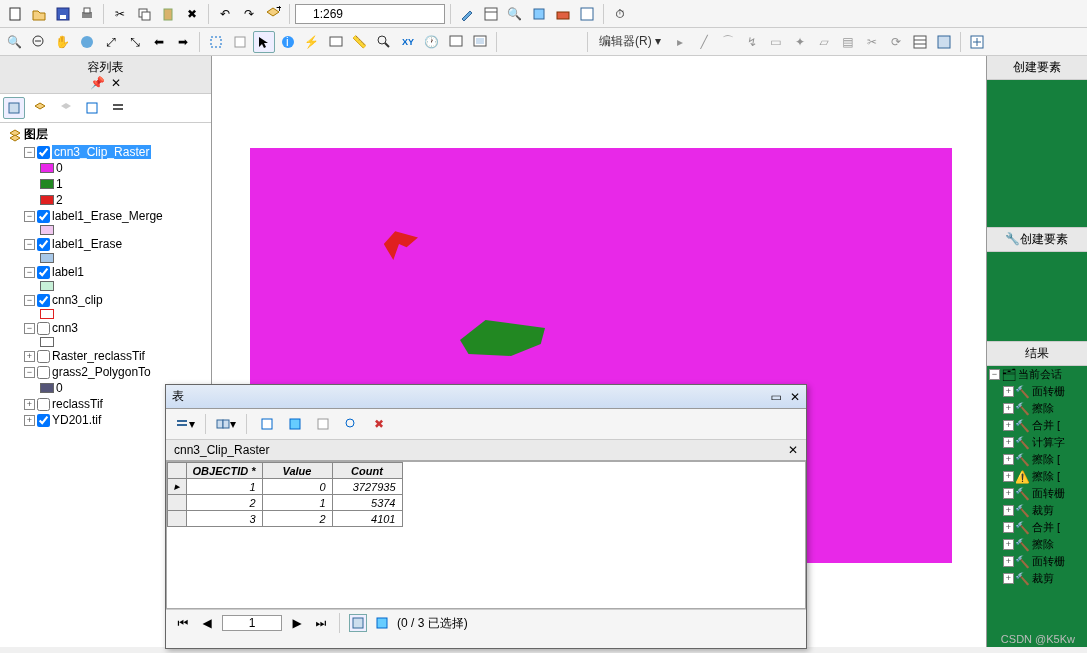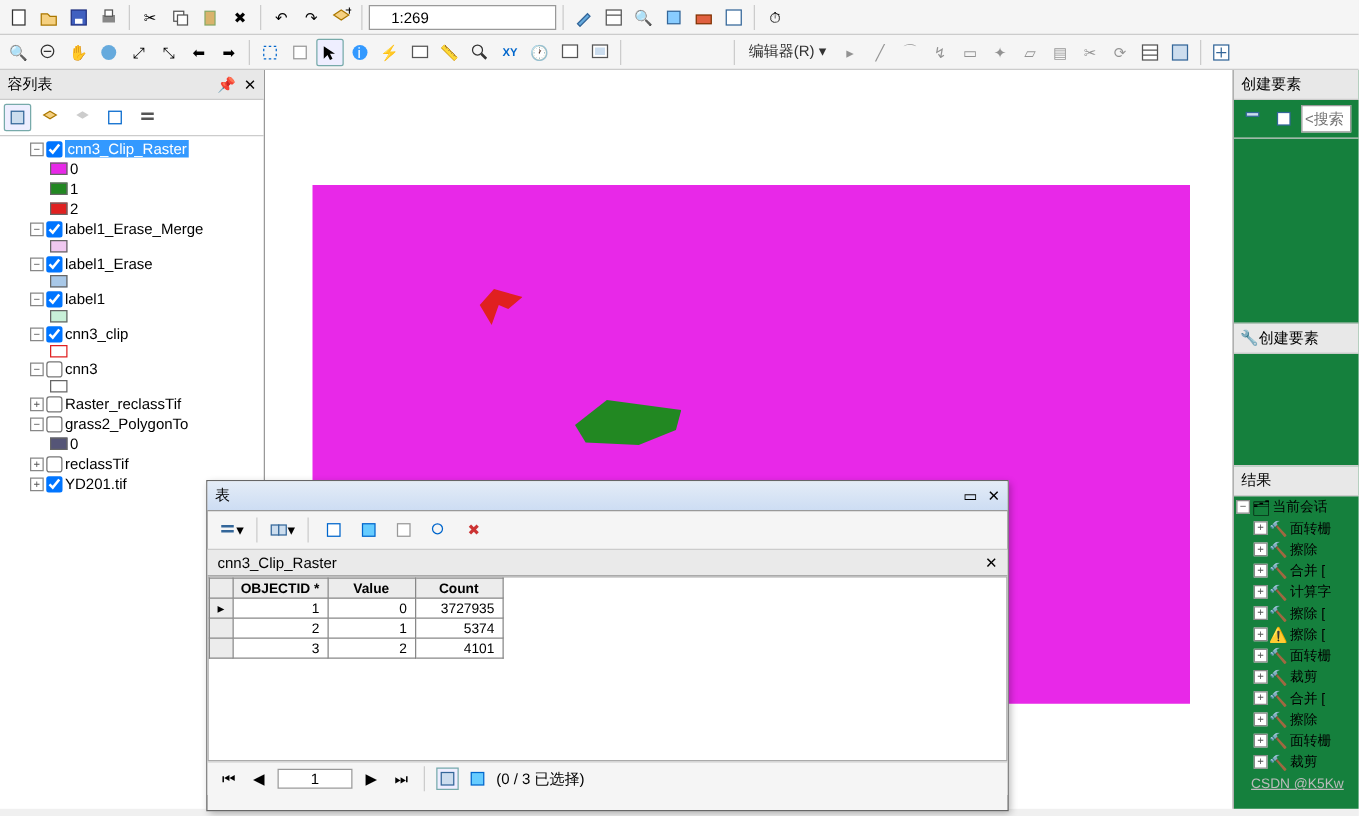--- a/index.html
+++ b/index.html
@@ -4,59 +4,59 @@
 <style>
 * { margin:0; padding:0; box-sizing:border-box; font-family:"Microsoft YaHei",Tahoma,sans-serif; font-size:12px; }
 body { background:#f0f0f0; width:1087px; height:653px; overflow:hidden; position:relative; }
 .toolbar { background:#f5f5f5; border-bottom:1px solid #ccc; display:flex; align-items:center; gap:2px; padding:2px 4px; height:28px; }
 .tb-btn { width:22px; height:22px; display:flex; align-items:center; justify-content:center; cursor:pointer; border:1px solid transparent; border-radius:2px; }
 .tb-sep { width:1px; height:20px; background:#ccc; margin:0 3px; }
 .scale-box { width:150px; height:20px; border:1px solid #999; background:#fff; padding:0 17px; }
 .main { display:flex; height:591px; position:relative; }
 
 .toc { width:212px; border-right:1px solid #999; background:#fff; display:flex; flex-direction:column; }
-.panel-title { background:#e8e8e8; border-bottom:1px solid #ccc; padding:3px 6px; display:flex; justify-content:space-between; align-items:center; }
+.panel-title { background:#e8e8e8; border-bottom:1px solid #ccc; padding:3px 6px; display:flex; justify-content:flex-start; align-items:center;flex-direction:column; }
 .toc-tools { display:flex; gap:4px; padding:3px; border-bottom:1px solid #ccc; }
 .tree { flex:1; overflow:auto; padding:2px 0; }
 .tree-row { display:flex; align-items:center; gap:2px; padding:1px 2px; white-space:nowrap; }
 .exp { width:11px; height:11px; border:1px solid #888; background:#fff; display:flex; align-items:center; justify-content:center; font-size:9px; line-height:1; cursor:pointer; color:#555; }
 .chk { width:13px; height:13px; }
 .sw { width:14px; height:10px; border:1px solid #666; display:inline-block; }
 .sel { background:#3399ff; color:#fff; padding:0 2px; }
 .ind1{padding-left:8px}.ind2{padding-left:24px}.ind3{padding-left:40px}
 
 .mapwrap { flex:1; background:#fff; position:relative; border-right:1px solid #999;}
 .mapcanvas { position:absolute; left:38px; top:92px; width:702px; height:415px; background:#e828e8; }
 .shape-red { position:absolute; left:130px; top:80px; width:38px; height:32px; background:#e02020; clip-path:polygon(10% 50%,40% 10%,100% 30%,70% 60%,50% 50%,35% 100%,20% 70%); }
 .shape-green { position:absolute; left:210px; top:168px; width:85px; height:40px; background:#228822; clip-path:polygon(0 60%,30% 10%,100% 30%,95% 70%,60% 100%,10% 95%); }
 
 .tblwin { position:absolute; left:165px; top:384px; width:642px; height:265px; background:#f5f5f5; border:1px solid #666; box-shadow:2px 2px 6px rgba(0,0,0,.3); }
 .tblwin .titlebar { background:linear-gradient(#e4ecf7,#cdddf3); padding:3px 6px; display:flex; justify-content:space-between; align-items:center; border-bottom:1px solid #999; }
 .tbltools { display:flex; gap:6px; padding:4px 8px; border-bottom:1px solid #ccc; align-items:center;}
 .tabhdr { background:#eaeaea; border-bottom:1px solid #aaa; padding:3px 8px; display:flex; justify-content:space-between; }
 .grid { border-collapse:collapse; background:#fff; }
-.grid th,.grid td { border:1px solid #888; padding:1px 6px; font-size:11px; height:16px; }
+.grid th,.grid td { border:1px solid #888; padding:1px 6px; font-size:11px; height:16px;font-style:italic; }
 .grid th { background:#ececec; font-weight:bold; }
 .grid td { text-align:right; }
 .rowhdr { width:14px; background:#ececec !important; }
 .gridwrap { background:#fff; height:148px; border:1px solid #aaa; }
 .navbar { display:flex; align-items:center; gap:6px; padding:3px 8px; border-top:1px solid #ccc; background:#f5f5f5;}
 .navbtn{width:18px;height:18px;display:flex;align-items:center;justify-content:center;cursor:pointer;}
 .recbox{width:60px;border:1px solid #999;background:#fff;text-align:center;}
 
 .right { width:100px; background:#15803d; display:flex; flex-direction:column; }
 .right .panel-title{font-size:12px;}
 .right-body{flex:0 0 auto; padding:4px;}
 .search-input{width:40px;border:1px solid #999;padding:1px 2px;}
 .results{flex:1;overflow:auto;}
 .res-row{display:flex;align-items:center;gap:2px;padding:1px 2px;white-space:nowrap;font-size:11px;}
 .ls{width:14px;height:14px;display:inline-flex;align-items:center;justify-content:center;}
 svg{display:block;}
 .editor-label{padding:0 6px;color:#333;}
-.wm{position:absolute;right:12px;bottom:20px;color:#bbb;font-size:11px;text-decoration:underline;}
+.wm{position:absolute;right:12px;bottom:8px;color:#bbb;font-size:11px;}
 </style>
 </head>
 <body>
 
 <div class="toolbar">
   <span class="tb-btn">
       <svg width="16" height="16">
         <rect x="3" y="2" width="10" height="12" fill="#fff" stroke="#333"></rect>
       </svg>
     </span>
@@ -268,20 +268,29 @@
           </svg>
         </span>
       <span class="tb-btn">
           <svg width="14" height="14">
             <rect x="2" y="3" width="10" height="2" fill="#555"></rect>
             <rect x="2" y="7" width="10" height="2" fill="#555"></rect>
           </svg>
         </span>
     </div>
     <div class="tree" id="toc-tree">
+        <div class="tree-row ind1">
+          <span class="ls">
+            <svg width="14" height="14">
+              <path d="M7 2l5 3-5 3-5-3z" fill="#f5d080" stroke="#aa7700"></path>
+              <path d="M7 7l5 3-5 3-5-3z" fill="#f5d080" stroke="#aa7700"></path>
+            </svg>
+          </span>
+          <b>图层</b>
+        </div>
         <div class="tree-row ind2">
           <span class="exp">−</span>
           <input type="checkbox" class="chk" checked="" style=""> 
           <span class="sel">cnn3_Clip_Raster</span>
         </div>
         <div class="tree-row ind3"><span class="sw" style="background:#e828e8"></span> 0</div>
         <div class="tree-row ind3"><span class="sw" style="background:#228822"></span> 1</div>
         <div class="tree-row ind3"><span class="sw" style="background:#e02020"></span> 2</div>
         <div class="tree-row ind2"><span class="exp">−</span><input type="checkbox" class="chk" checked="" style=""> label1_Erase_Merge</div>
         <div class="tree-row ind3">
@@ -315,33 +324,20 @@
     <div class="mapcanvas">
       <div class="shape-red"></div>
       <div class="shape-green"></div>
     </div>
   </div>
 
   <div class="right">
     <div class="panel-title">
         <span>创建要素</span>
       </div>
-    <div class="right-body" style="display:flex;gap:3px;border-bottom:1px solid #ccc">
-      <span class="tb-btn">
-          <svg width="14" height="14">
-            <rect x="2" y="2" width="10" height="3" fill="#cde" stroke="#369"></rect>
-          </svg>
-        </span>
-      <span class="tb-btn">
-          <svg width="14" height="14">
-            <rect x="2" y="2" width="10" height="10" fill="#fff" stroke="#369"></rect>
-          </svg>
-        </span>
-      <input class="search-input" placeholder="&lt;搜索" style="">
-    </div>
     <div style="height:148px;border-bottom:1px solid #ccc"></div>
     <div class="panel-title">
       <span><span class="ls">🔧</span><span>创建要素</span></span>
     </div>
     <div style="height:90px;border-bottom:1px solid #ccc"></div>
     <div class="panel-title">
         <span>结果</span>
       </div>
     <div class="results" id="results-tree">
         <div class="res-row"><span class="exp">−</span><span class="ls">🗂</span>当前会话</div>

